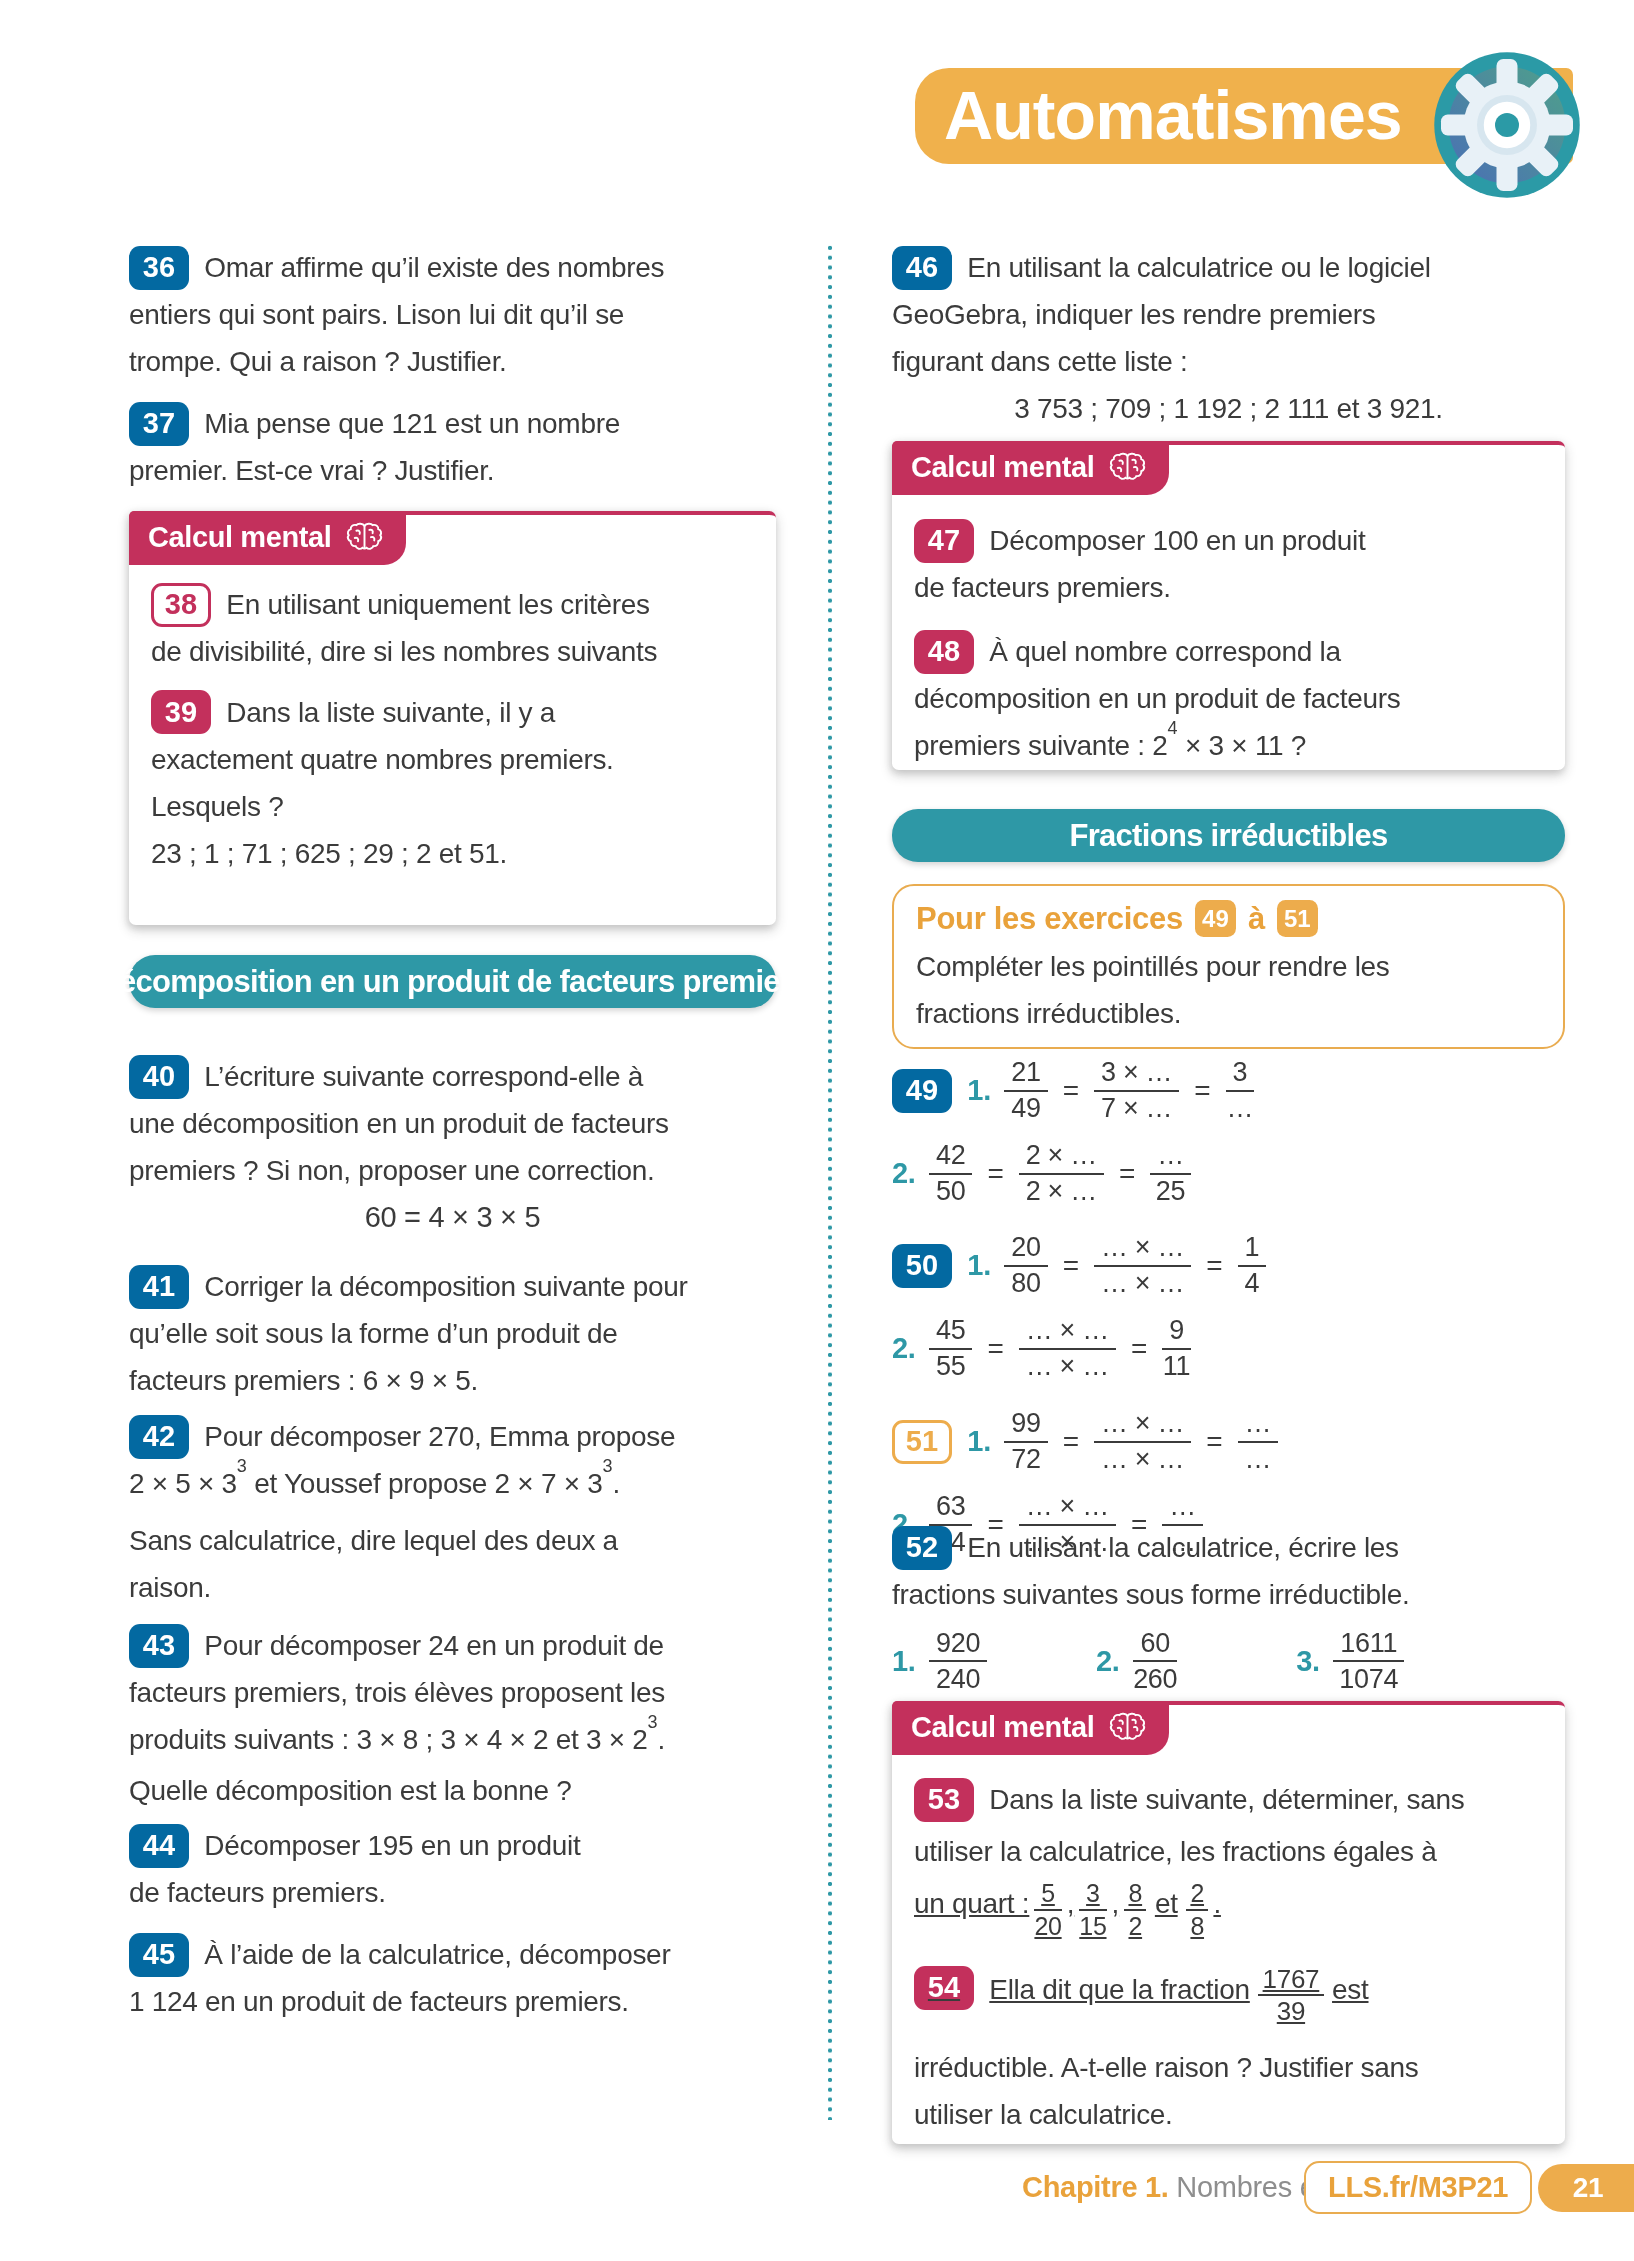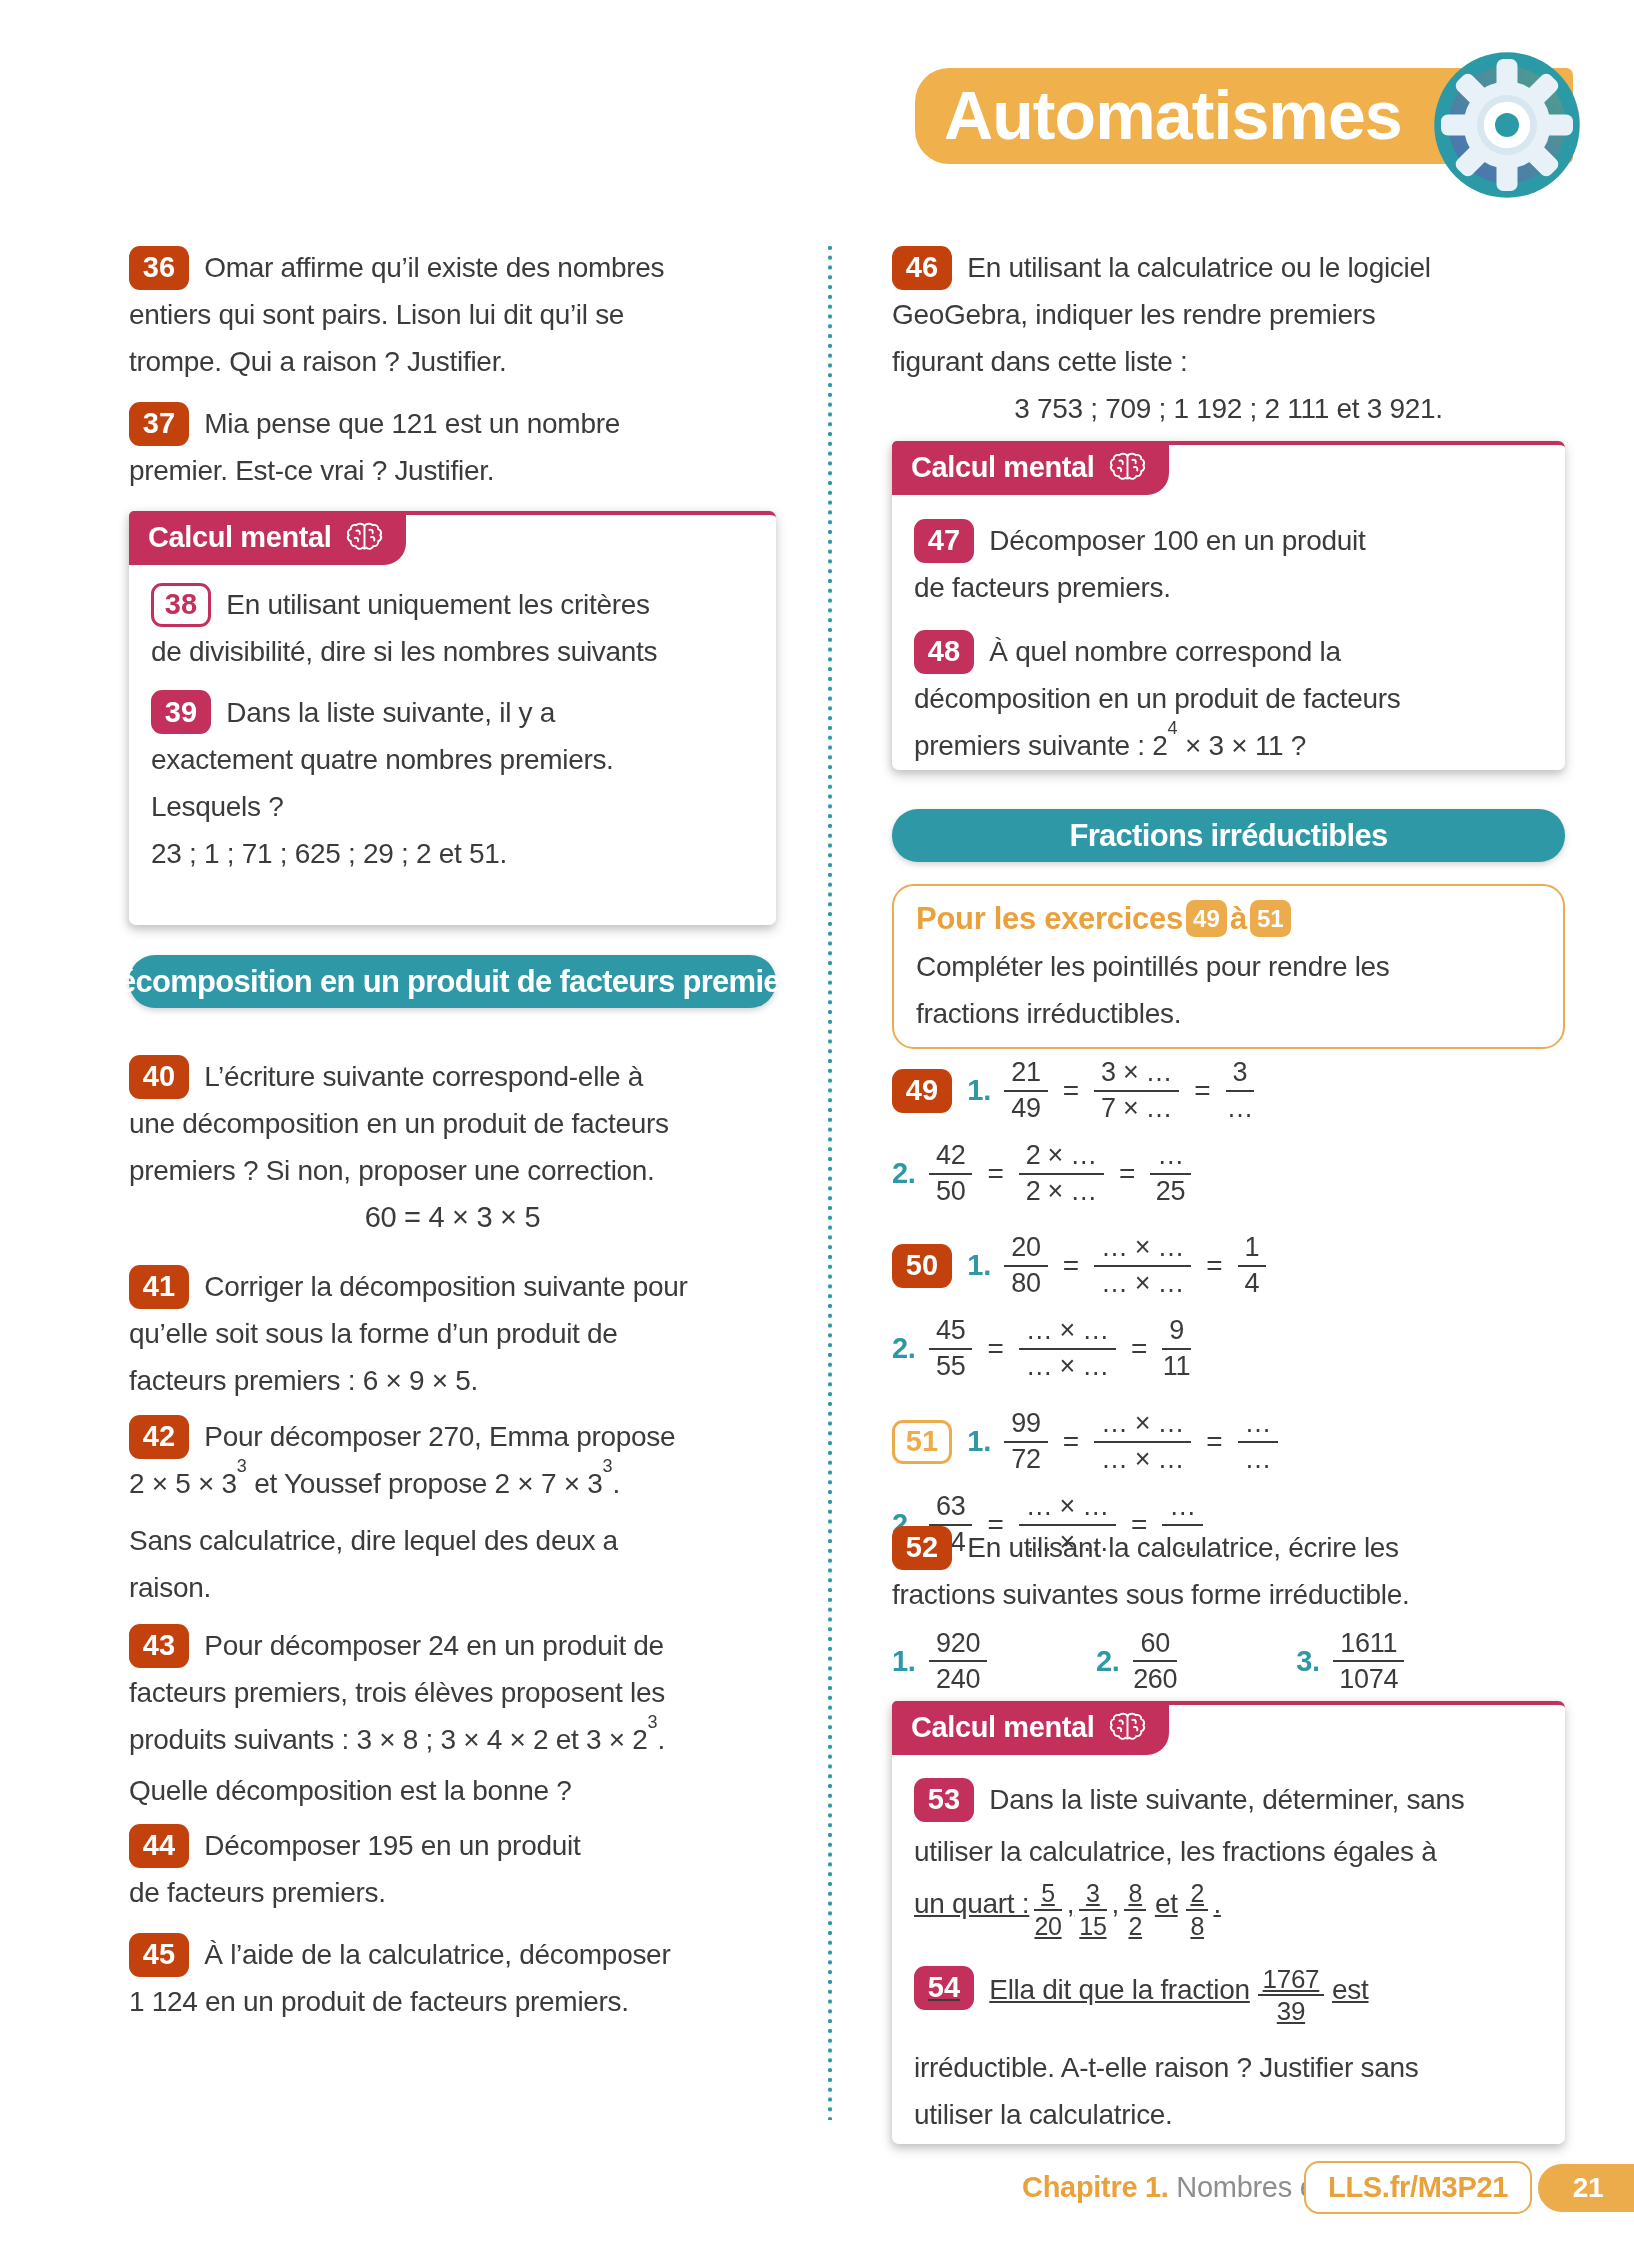--- a/index.html
+++ b/index.html
@@ -7,38 +7,38 @@
         font-family:"Liberation Sans",sans-serif;color:#3B3B3B;
         font-size:28px;line-height:47px;letter-spacing:-0.3px;overflow:hidden;}
   .abs{position:absolute;}
   .lcol{left:129px;width:647px;}
   .rcol{left:892px;width:673px;}
   .line{display:block;white-space:nowrap;}
   .first{display:flex;align-items:center;white-space:nowrap;}
   .badge{display:inline-flex;align-items:center;justify-content:center;flex:none;
          min-width:60px;height:44px;border-radius:11px;font-weight:700;font-size:29px;
          margin-right:15.3px;box-sizing:border-box;letter-spacing:0;}
-  .b-orange{background:#c2410c;color:#fff;}
+  .b-orange{background:#0369a1;color:#fff;}
   .b-crimson{background:#C3305C;color:#fff;}
   .b-oline-crimson{background:#fff;border:3.4px solid #C3305C;color:#C3305C;}
   .b-oline-orange{background:#fff;border:3.4px solid #EDAC4C;color:#EDAC4C;}
   .center{text-align:center;white-space:nowrap;}
   .math{font-size:29px;}
   .cm{background:#fff;border-top:4.3px solid #C3305C;border-radius:6.8px;
       box-shadow:0 4.3px 12px rgba(40,40,40,.22),-1.7px 2.6px 6.8px rgba(40,40,40,.10);
       box-sizing:border-box;padding-left:22px;padding-right:12px;}
   .cm-tab{position:absolute;top:-4.3px;left:0;height:54px;background:#C3305C;color:#fff;
           display:flex;align-items:center;gap:13.6px;padding:0 22px 0 19px;
           border-radius:5.1px 0 22px 0;font-weight:700;font-size:29px;letter-spacing:-0.4px;white-space:nowrap;}
   .pill{background:#2E98A6;border-radius:26px;height:53px;display:flex;align-items:center;
         justify-content:center;color:#fff;font-weight:700;font-size:31px;letter-spacing:-0.7px;
         box-shadow:0 2.6px 6.8px rgba(0,0,0,.18);white-space:nowrap;}
   .info{border:2.6px solid #E9AC50;border-radius:22px;box-sizing:border-box;padding:8.5px 22px 10.2px;background:#fff;}
   .info-title{color:#E9A23B;font-weight:700;font-size:31px;line-height:48px;display:flex;
-              align-items:center;gap:3px;white-space:nowrap;}
+              align-items:center;gap:12px;white-space:nowrap;}
   .mini{display:inline-flex;align-items:center;justify-content:center;min-width:41px;height:37px;
         border-radius:8.5px;background:#EDAC4C;color:#fff;font-size:24px;font-weight:700;letter-spacing:0;}
   .eqrow{display:flex;align-items:center;height:73px;white-space:nowrap;}
   .idx{color:#2E98A6;font-weight:700;margin-right:13.6px;font-size:29px;flex:none;}
   .frac{display:inline-block;text-align:center;font-size:27px;line-height:31px;vertical-align:middle;}
   .frac .fn{display:block;padding:0 6.8px 1.7px;border-bottom:2.6px solid #3B3B3B;}
   .frac .fd{display:block;padding-top:1.7px;}
   .eq{margin:0 15.3px;font-size:28px;}
   .ifrac{display:inline-block;text-align:center;font-size:25px;line-height:27px;vertical-align:middle;margin:0 5.1px;}
   .ifrac .fn{display:block;padding:0 4.3px 1.7px;border-bottom:2.6px solid #3B3B3B;}

